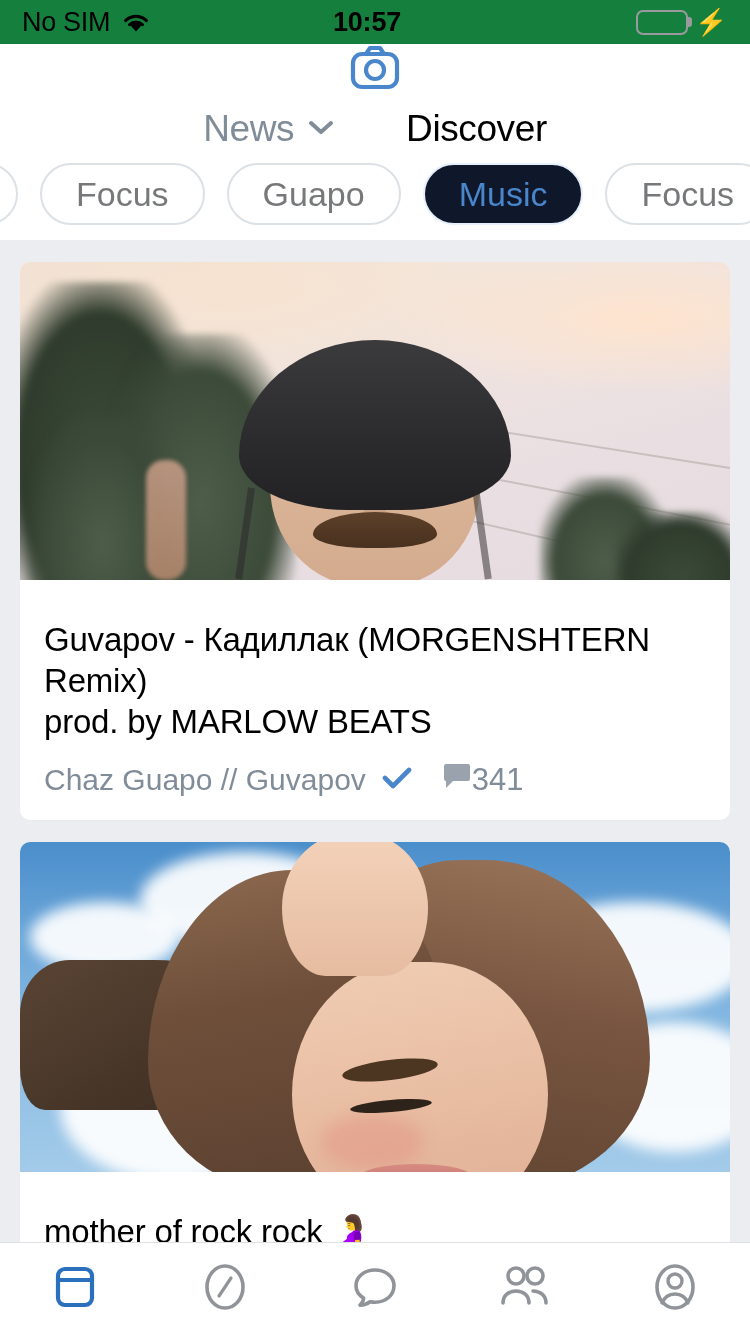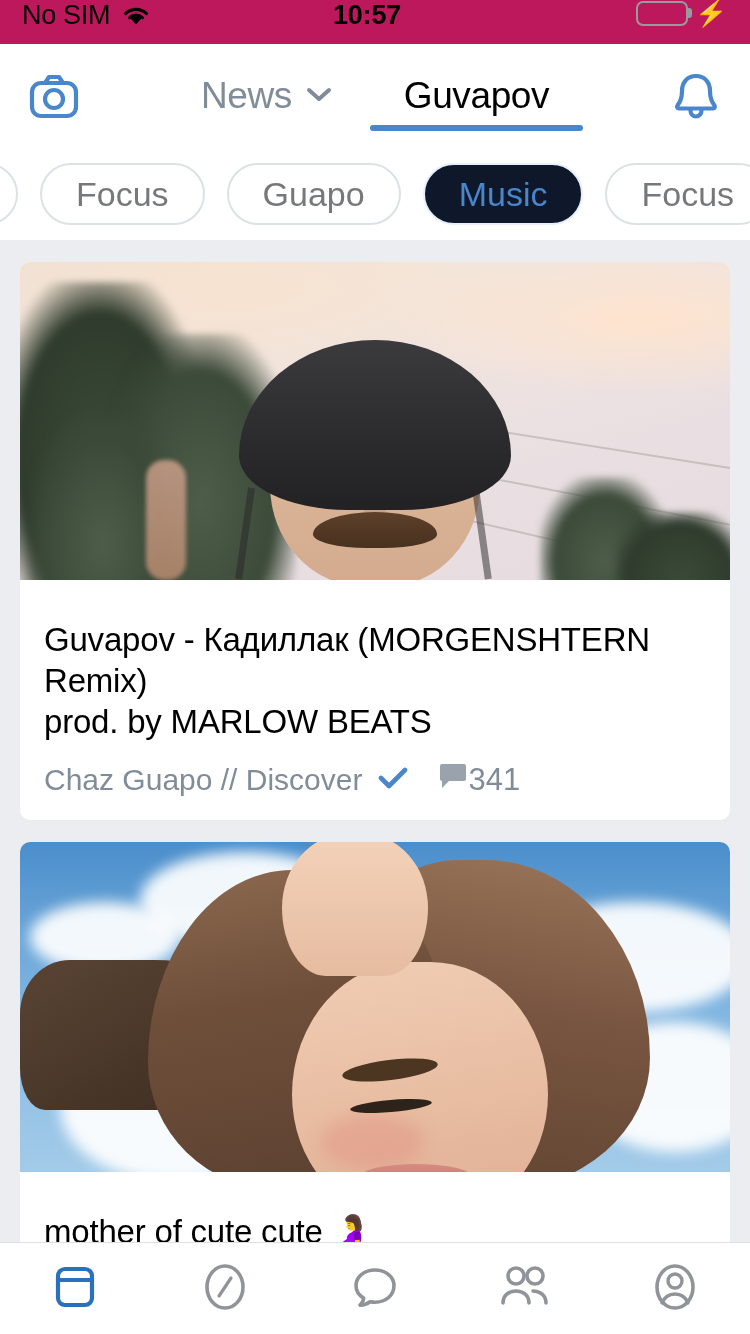--- a/index.html
+++ b/index.html
@@ -6,23 +6,23 @@
   html,body { width:750px; height:1334px; }
   body {
     font-family:"Liberation Sans", sans-serif;
     background:#EBEDF0;
     overflow:hidden;
     position:relative;
   }
 
   
   .statusbar{
-    height:44px; background:#be185d;
-    display:flex; align-items:flex-start;
-    padding:0 22px; position:relative;
+    height:44px; background:#15803d;
+    display:flex; align-items:center;
+    padding:16px 22px; position:relative;
   }
   .sb-left{ display:flex; align-items:center; gap:12px; }
   .sb-text{ font-size:27px; font-weight:400; color:#000; letter-spacing:-.3px; }
   .wifi{ width:28px; height:21px; position:relative; }
   .sb-center{
     position:absolute; left:0; right:16px; text-align:center;
     font-size:27px; font-weight:600; color:#000; letter-spacing:-.2px;
     pointer-events:none;
   }
   .sb-right{ margin-left:auto; display:flex; align-items:center; gap:4px; }
@@ -36,20 +36,21 @@
     width:4px; height:10px; background:#9A9A9E;
     border-radius:0 3px 3px 0;
   }
   .bolt{ font-size:26px; color:#000; line-height:1; margin-left:4px; }
 
   
   .topnav{
     height:104px; background:#FFFFFF;
     display:flex; align-items:center; position:relative;
     padding:0 26px;
+    flex-direction:column;
   }
   .nav-icon-btn{
     width:56px; height:56px; display:flex; align-items:center; justify-content:center;
   }
   .nav-tabs{ flex:1; display:flex; align-items:center; justify-content:center; gap:0; }
   .tab{
     position:relative; display:flex; align-items:center; gap:14px;
     padding:0 36px; height:78px; justify-content:center;
   }
   .tab-label{ font-size:37px; color:#818C99; letter-spacing:-.4px; }
@@ -263,21 +264,21 @@
     <div class="tab">
       <span class="tab-label">News</span>
       <span class="chev">
         <svg width="26" height="16" viewBox="0 0 26 16">
           <path d="M3 4 L13 13 L23 4" stroke="#818C99" stroke-width="4" fill="none" stroke-linecap="round" stroke-linejoin="round"></path>
         </svg>
       </span>
 
     </div>
     <div class="tab active">
-      <span class="tab-label">Guvapov</span>
+      <span class="tab-label">Discover</span>
       <span class="underline"></span>
     </div>
   </div>
 
   <div class="nav-icon-btn">
     <svg width="46" height="50" viewBox="0 0 46 50">
       <path d="M23 5 C14 5 9 11.5 9 20 c0 9-2.5 12-4.5 14.5 -1 1.2 -.2 3 1.4 3 h34.2 c1.6 0 2.4-1.8 1.4-3 C39.5 32 37 29 37 20 37 11.5 32 5 23 5 Z" stroke="#4986CC" stroke-width="4.2" fill="none" stroke-linejoin="round"></path>
       <path d="M17.5 39.5 a5.5 6 0 0 0 11 0" stroke="#4986CC" stroke-width="4.2" fill="none" stroke-linecap="round"></path>
     </svg>
   </div>
@@ -323,21 +324,21 @@
       <span class="p1-nose"></span>
       <span class="p1-stache"></span>
       <span class="p1-helmet"></span>
       <span class="p1-strap" style="left:228px;transform:rotate(8deg);"></span>
       <span class="p1-strap" style="left:452px;transform:rotate(-8deg);"></span>
     </div>
     <div class="card-body">
       <div class="card-title">Guvapov - Кадиллак (MORGENSHTERN Remix)
 prod. by MARLOW BEATS</div>
       <div class="card-meta">
-        <span>Chaz Guapo // Discover</span>
+        <span>Chaz Guapo // Guvapov</span>
         <span class="verified">
           <svg width="30" height="24" viewBox="0 0 30 24">
             <path d="M3 12 L11 20 L27 4" stroke="#4986CC" stroke-width="4.6" fill="none" stroke-linecap="round" stroke-linejoin="round"></path>
           </svg>
         </span>
         <span class="meta-comments">
           <span>
             <svg width="30" height="27" viewBox="0 0 30 27">
               <path d="M2 3 a2 2 0 0 1 2-2 h22 a2 2 0 0 1 2 2 v13 a2 2 0 0 1 -2 2 h-15 l-7 7 v-7 h-0 a2 2 0 0 1 -2 -2 Z" fill="#99A2AD"></path>
             </svg>
@@ -360,21 +361,21 @@
       <span class="p2-hairR"></span>
       <span class="p2-hairL"></span>
       <span class="p2-face"></span>
       <span class="p2-blush"></span>
       <span class="p2-brow"></span>
       <span class="p2-eye"></span>
       <span class="p2-lip"></span>
       <span class="p2-hand"></span>
     </div>
     <div class="card-body">
-      <div class="card-title">mother of cute cute 🤰</div>
+      <div class="card-title">mother of rock rock 🤰</div>
     </div>
   </div>
 
 </div>
 
 <div class="tabbar">
   <div class="tabbar-item">
     <span>
       <svg width="46" height="46" viewBox="0 0 46 46">
         <rect x="6" y="5" width="34" height="36" rx="7" stroke="#2B70BC" stroke-width="4.2" fill="none"></rect>

